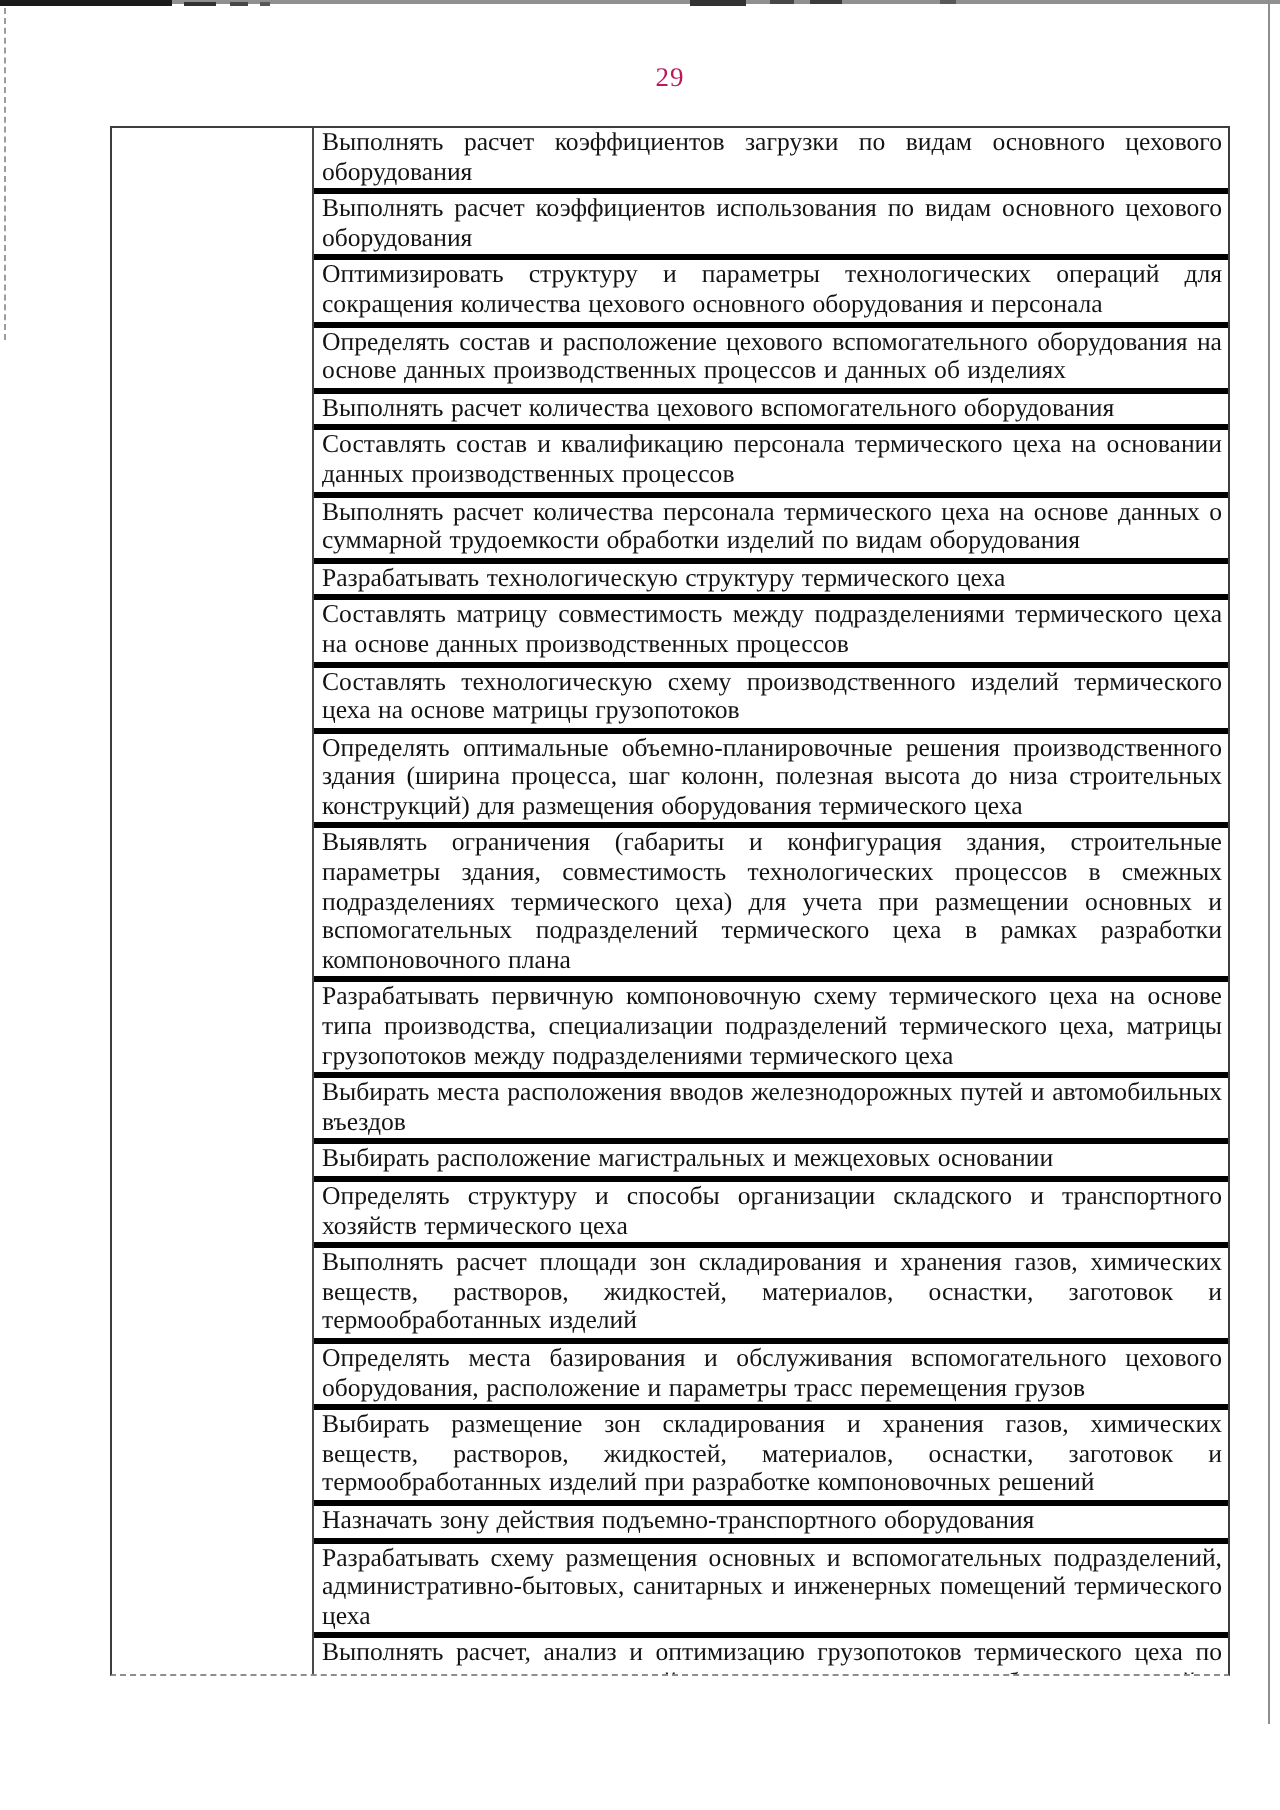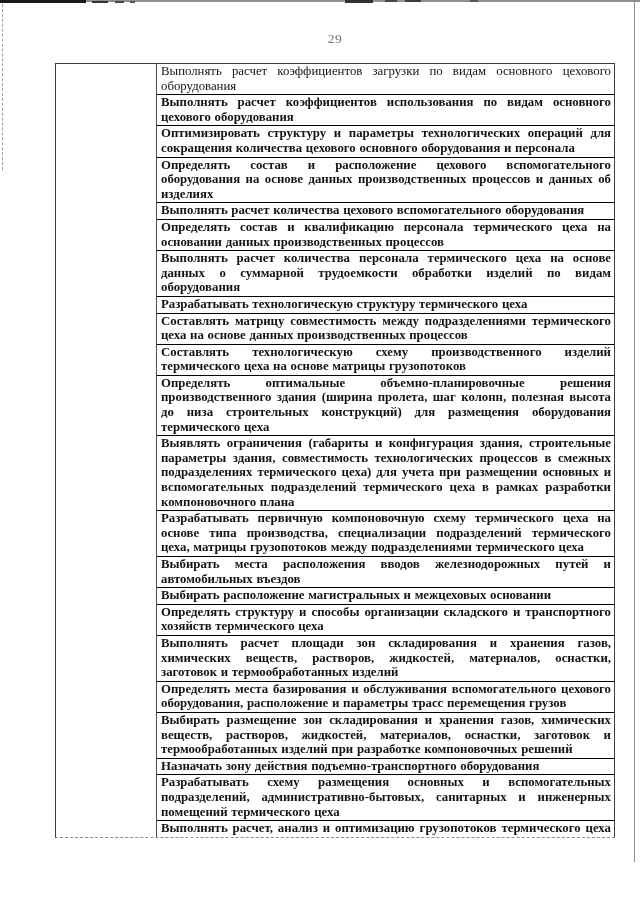--- a/index.html
+++ b/index.html
@@ -51,21 +51,21 @@
     background: #8e8e8e;
   }
 
   
   .page-number {
     position: absolute;
     top: 31px; left: 55px;
     width: 560px;
     text-align: center;
     font-size: 13.5px;
-    color: #737373;
+    color: #be185d;
     letter-spacing: 0.5px;
   }
 
   
   .skills-table {
     position: absolute;
     top: 63px; left: 55px;
     width: 560px; height: 775px;
     box-sizing: border-box;
     border-top: 1px solid #3d3d3d;
@@ -88,22 +88,21 @@
   .cell {
     font-size: 12.8px;
     line-height: 14.6px;
     text-align: justify;
     text-justify: inter-word;
     padding: 0 3px 1px 4px;
     word-spacing: 0.5px;
     color: #131313;
   }
   .cell + .cell {
-    border-top: 1px solid #000000;
-    font-weight: bold;
+    border-top: 3px solid #000000;
   }
 </style>
 </head>
 <body>
 
 <div class="page">
 
   <div class="scan-top-line"></div>
   <div class="scan-top-dark"></div>
   <div class="scan-dash dash-a"></div>
@@ -119,26 +118,26 @@
   <div class="page-number">29</div>
 
   <div class="skills-table">
     <div class="left-col"></div>
     <div class="rows-col">
         <div class="cell">Выполнять расчет коэффициентов загрузки по видам основного цехового оборудования</div>
         <div class="cell">Выполнять расчет коэффициентов использования по видам основного цехового оборудования</div>
         <div class="cell">Оптимизировать структуру и параметры технологических операций для сокращения количества цехового основного оборудования и персонала</div>
         <div class="cell">Определять состав и расположение цехового вспомогательного оборудования на основе данных производственных процессов и данных об изделиях</div>
         <div class="cell">Выполнять расчет количества цехового вспомогательного оборудования</div>
-        <div class="cell">Определять состав и квалификацию персонала термического цеха на основании данных производственных процессов</div>
+        <div class="cell">Составлять состав и квалификацию персонала термического цеха на основании данных производственных процессов</div>
         <div class="cell">Выполнять расчет количества персонала термического цеха на основе данных о суммарной трудоемкости обработки изделий по видам оборудования</div>
         <div class="cell">Разрабатывать технологическую структуру термического цеха</div>
         <div class="cell">Составлять матрицу совместимость между подразделениями термического цеха на основе данных производственных процессов</div>
         <div class="cell">Составлять технологическую схему производственного изделий термического цеха на основе матрицы грузопотоков</div>
-        <div class="cell">Определять оптимальные объемно-планировочные решения производственного здания (ширина пролета, шаг колонн, полезная высота до низа строительных конструкций) для размещения оборудования термического цеха</div>
+        <div class="cell">Определять оптимальные объемно-планировочные решения производственного здания (ширина процесса, шаг колонн, полезная высота до низа строительных конструкций) для размещения оборудования термического цеха</div>
         <div class="cell">Выявлять ограничения (габариты и конфигурация здания, строительные параметры здания, совместимость технологических процессов в смежных подразделениях термического цеха) для учета при размещении основных и вспомогательных подразделений термического цеха в рамках разработки компоновочного плана</div>
         <div class="cell">Разрабатывать первичную компоновочную схему термического цеха на основе типа производства, специализации подразделений термического цеха, матрицы грузопотоков между подразделениями термического цеха</div>
         <div class="cell">Выбирать места расположения вводов железнодорожных путей и автомобильных въездов</div>
         <div class="cell">Выбирать расположение магистральных и межцеховых основании</div>
         <div class="cell">Определять структуру и способы организации складского и транспортного хозяйств термического цеха</div>
         <div class="cell">Выполнять расчет площади зон складирования и хранения газов, химических веществ, растворов, жидкостей, материалов, оснастки, заготовок и термообработанных изделий</div>
         <div class="cell">Определять места базирования и обслуживания вспомогательного цехового оборудования, расположение и параметры трасс перемещения грузов</div>
         <div class="cell">Выбирать размещение зон складирования и хранения газов, химических веществ, растворов, жидкостей, материалов, оснастки, заготовок и термообработанных изделий при разработке компоновочных решений</div>
         <div class="cell">Назначать зону действия подъемно-транспортного оборудования</div>
         <div class="cell">Разрабатывать схему размещения основных и вспомогательных подразделений, административно-бытовых, санитарных и инженерных помещений термического цеха</div>

